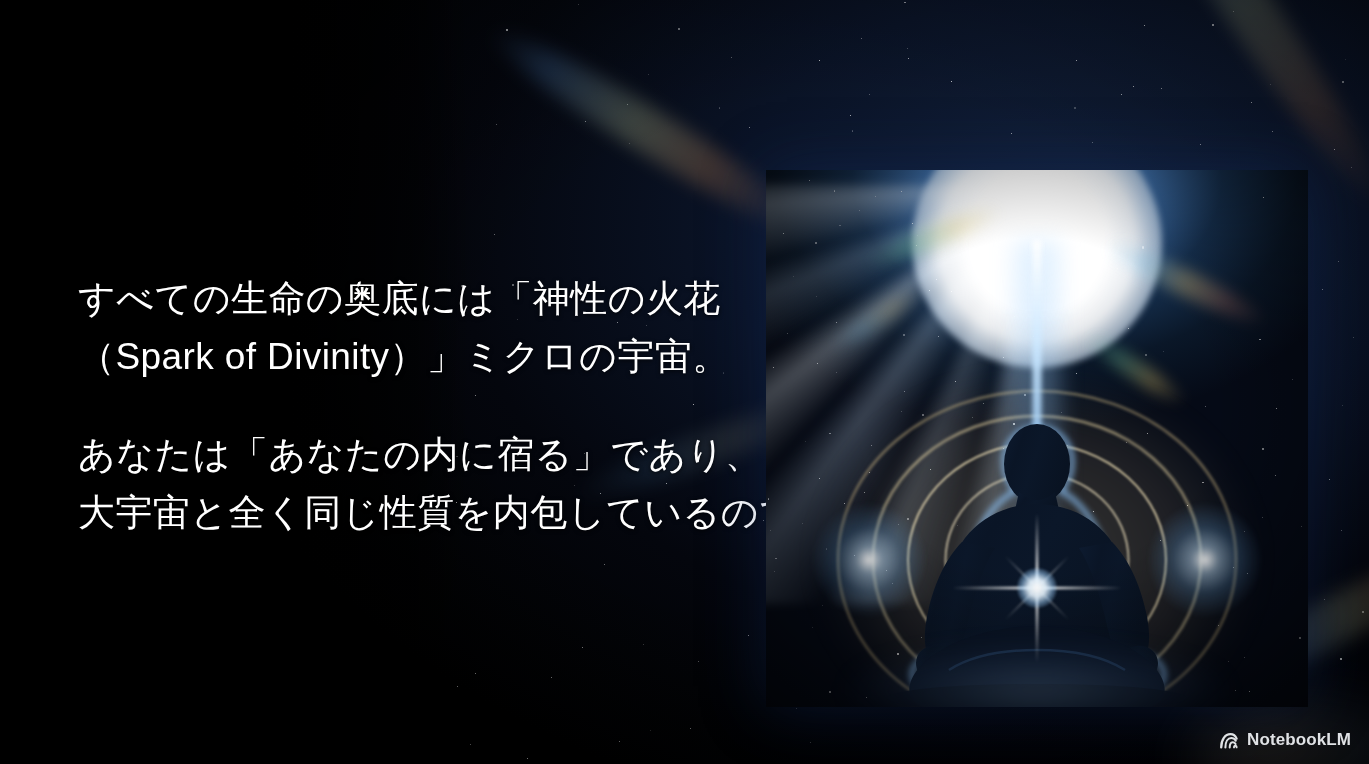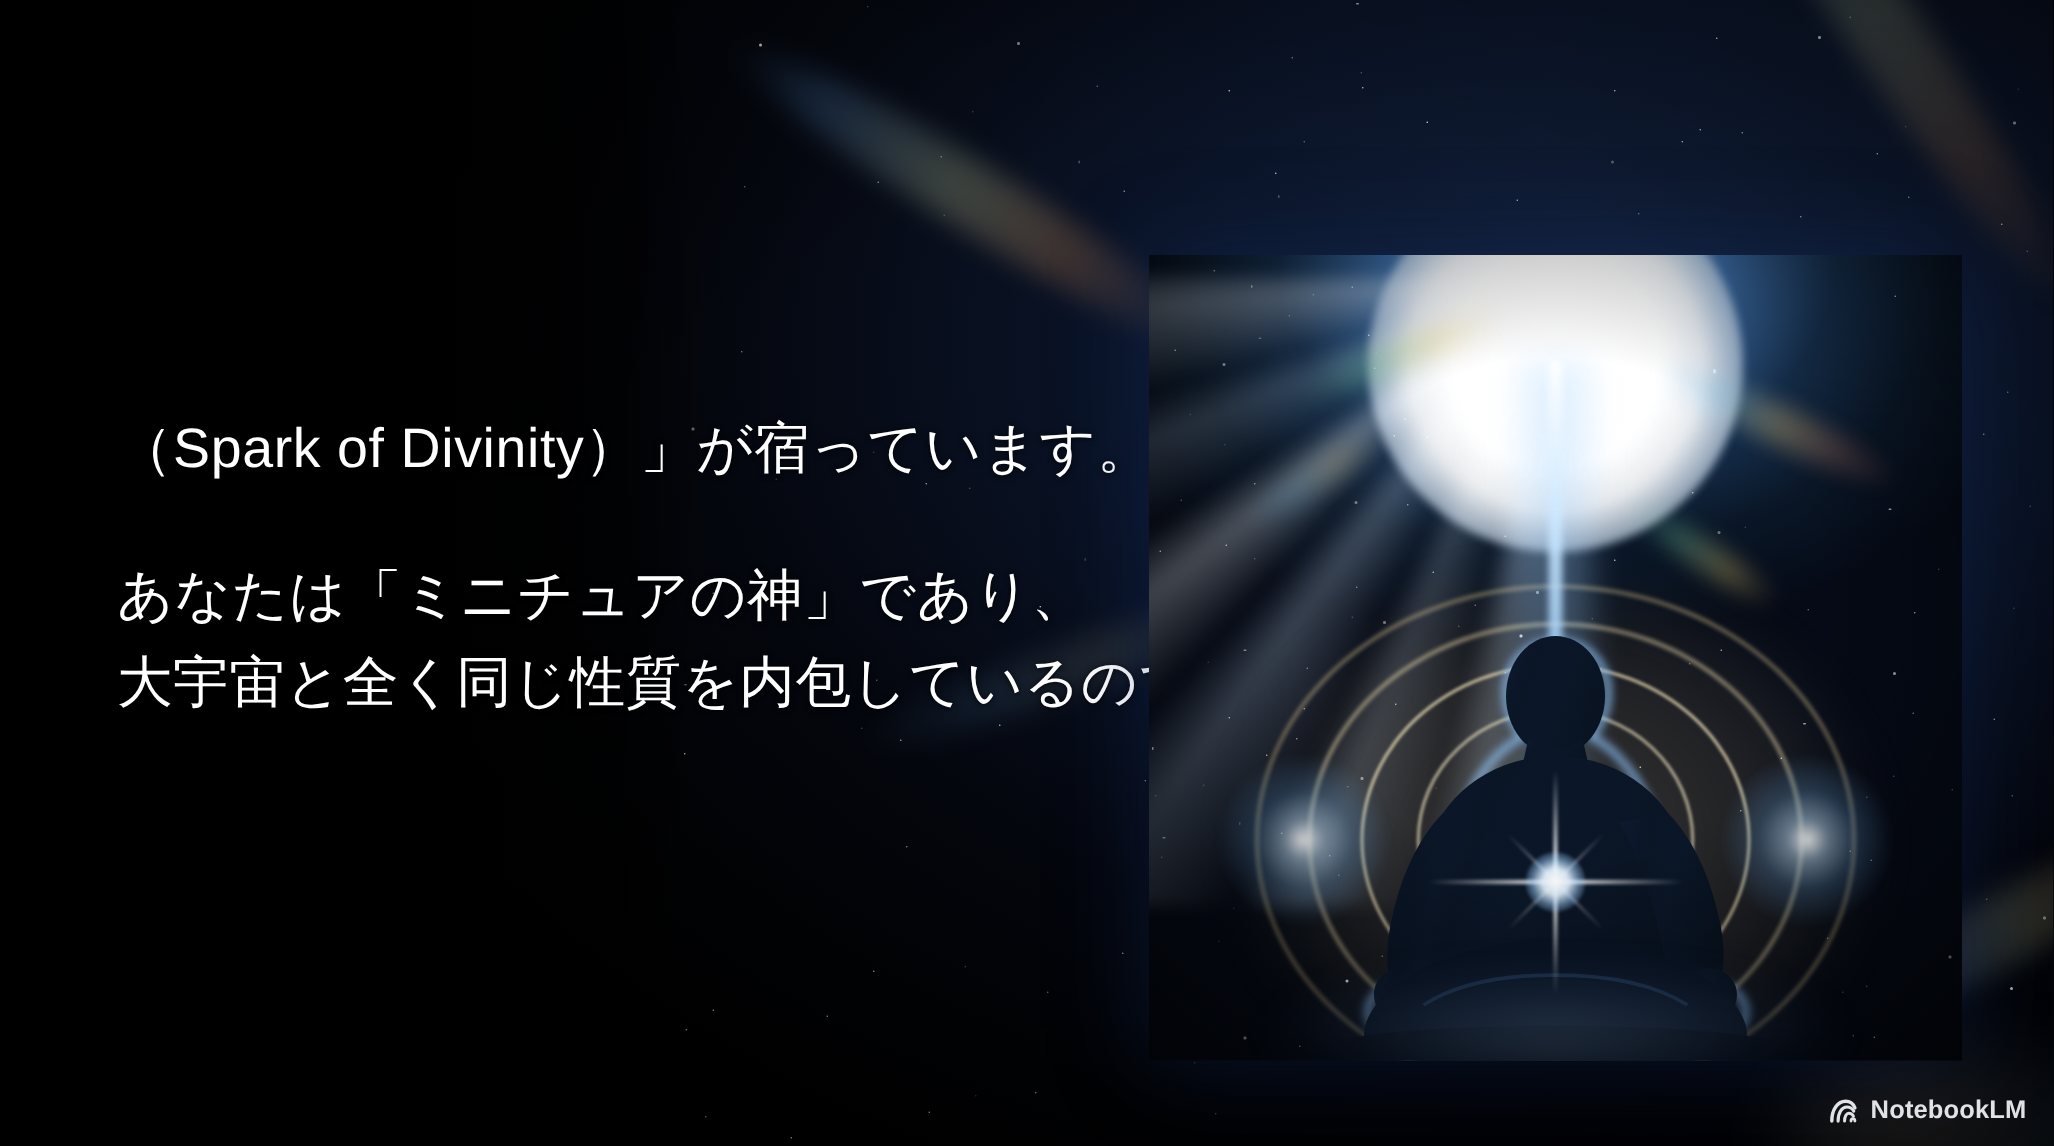--- a/index.html
+++ b/index.html
@@ -395,24 +395,25 @@
   <div class="flare flare-2"></div>
   <div class="flare flare-3"></div>
   <div class="flare flare-4"></div>
   <div class="flare flare-5"></div>
   <div class="bg-vignette"></div>
   <div class="bg-left-black"></div>
 
 
   <div class="body-copy">
     <div class="para">
-      <div class="line">（Spark of Divinity）」が宿っています。</div>
+      <div class="line">すべての生命の奥底には「神性の火花</div>
+      <div class="line">（Spark of Divinity）」ミクロの宇宙。</div>
     </div>
     <div class="para">
-      <div class="line">あなたは「ミニチュアの神」であり、</div>
+      <div class="line">あなたは「あなたの内に宿る」であり、</div>
       <div class="line">大宇宙と全く同じ性質を内包しているのです。</div>
     </div>
   </div>
 
   <div class="illustration">
     <div class="ill-bg"></div>
     <div class="ill-stars" id="ill-stars">
         <i class="star" style="left:267.4px;top:165.6px;width:1px;height:1px;opacity:0.73"></i>
         <i class="star" style="left:325.0px;top:511.9px;width:1px;height:1px;opacity:0.63"></i>
         <i class="star" style="left:308.2px;top:102.9px;width:1px;height:1px;opacity:0.83"></i>

